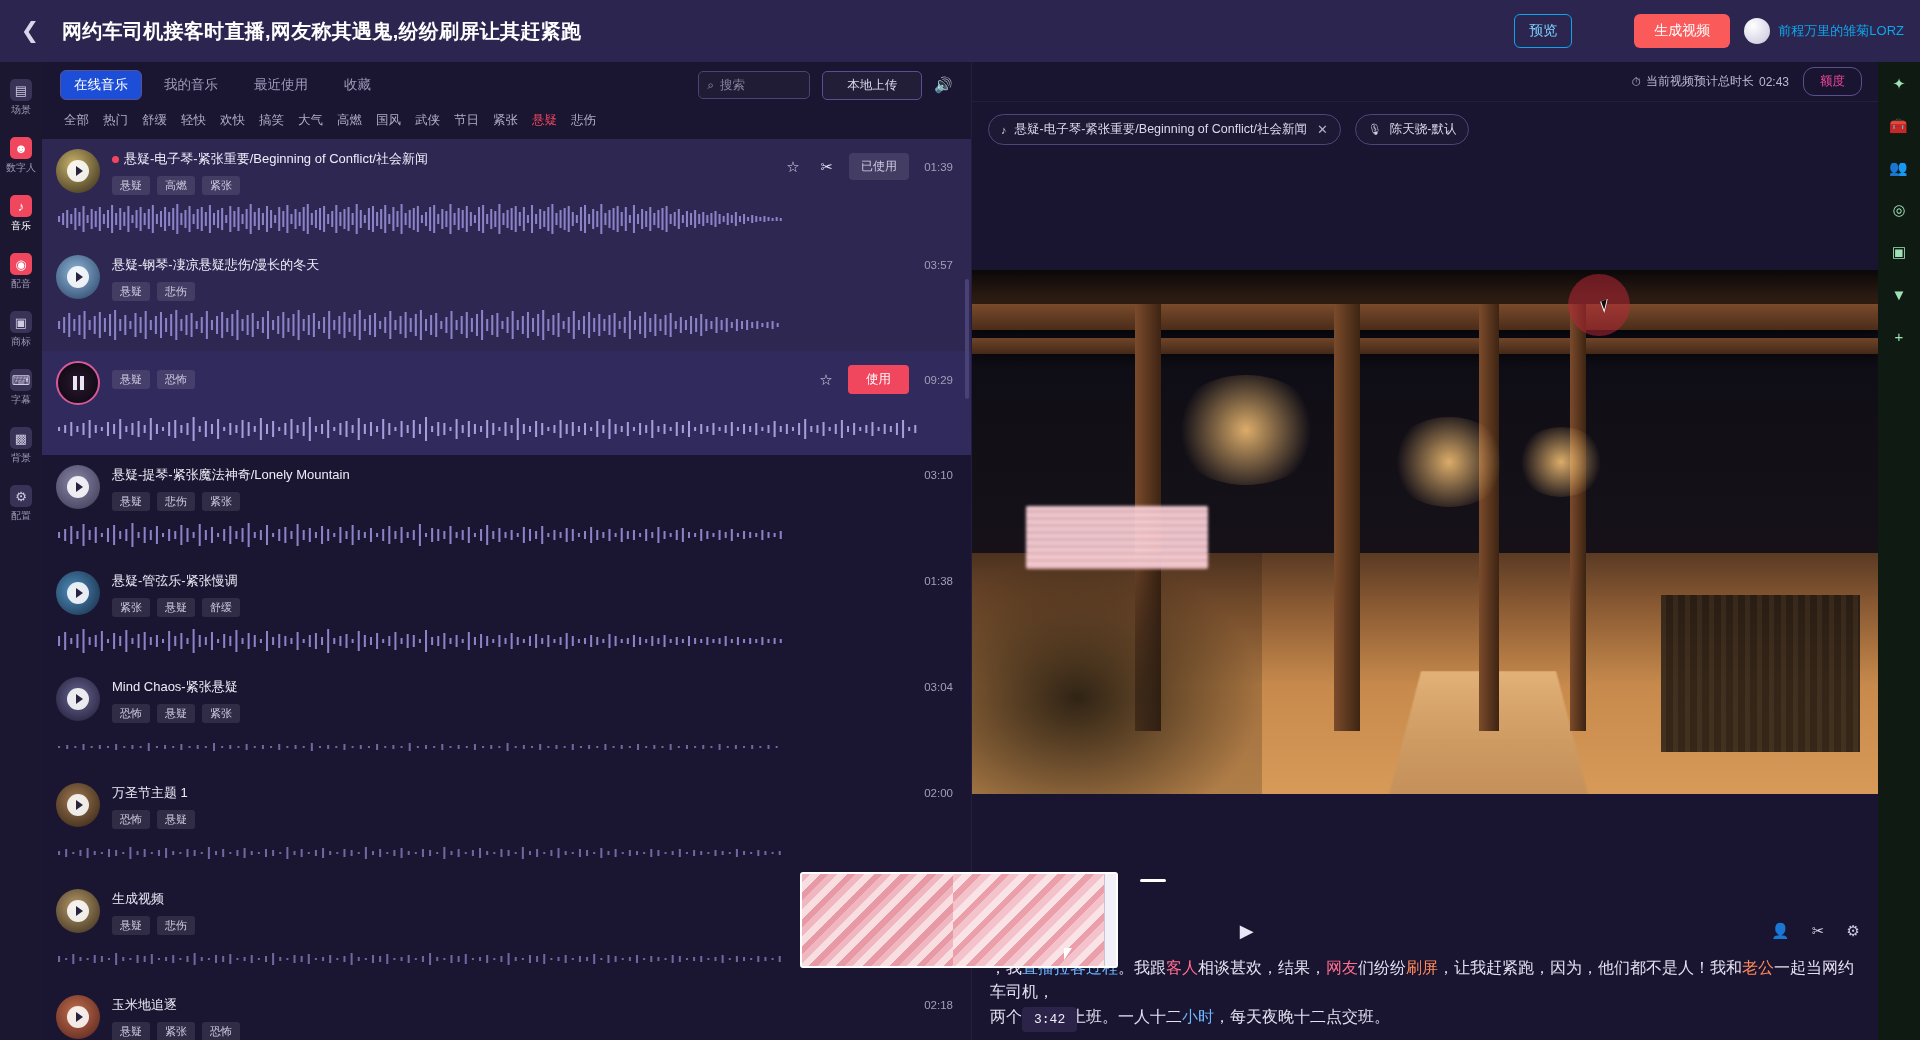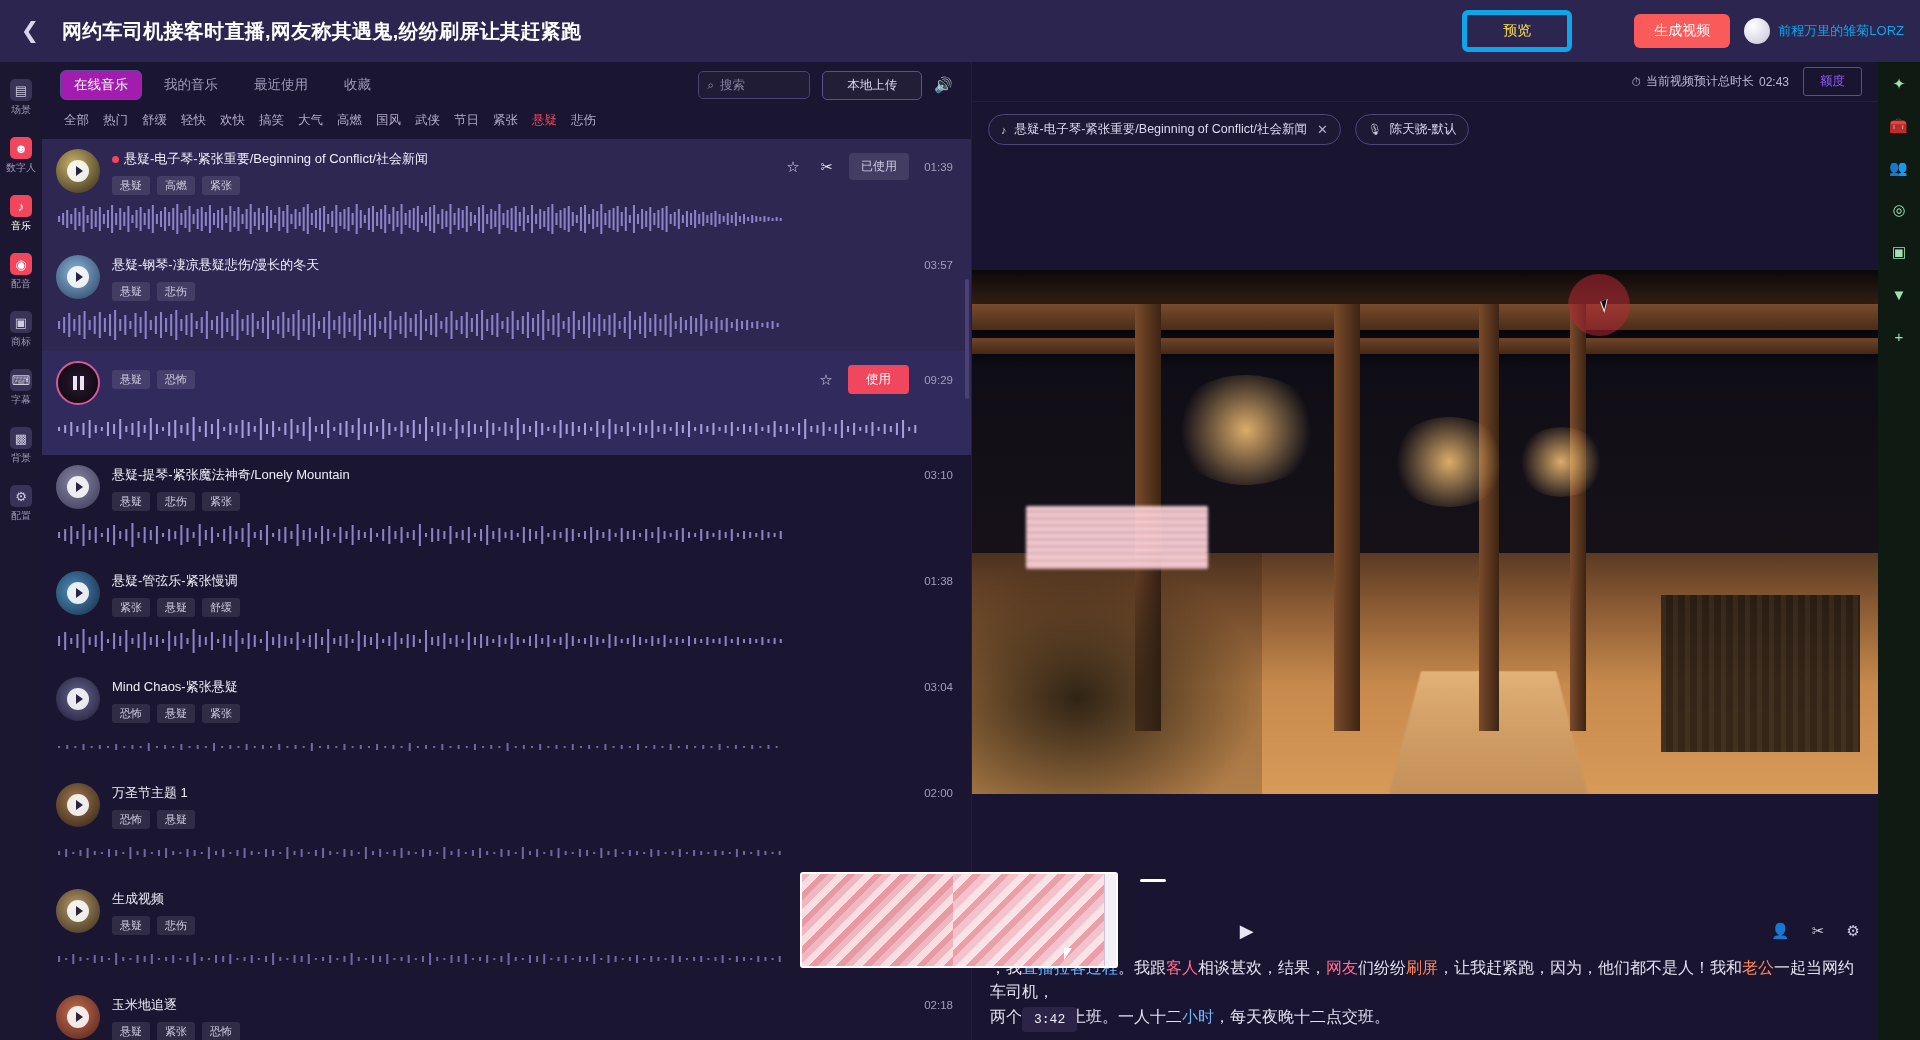--- a/index.html
+++ b/index.html
@@ -24,22 +24,22 @@
     width: 40px; height: 40px; border-radius: 8px;
     display: flex; align-items: center; justify-content: center;
     color: #d9d5ea; font-size: 22px; cursor: pointer;
   }
   .proj-title {
     font-size: 20px; font-weight: 700; color: #ffffff;
     margin-left: 12px; letter-spacing: .3px; white-space: nowrap;
   }
   .header-right { margin-left: auto; display: flex; align-items: center; gap: 14px; }
   .btn-preview {
-    border: 5px solid #0ea5e9; color: #fde047; background: transparent;
-    border-radius: 6px; font-size: 14px; padding: 7px 36px; cursor: pointer;
+    border: 1px solid #0ea5e9; color: #7dd3fc; background: transparent;
+    border-radius: 6px; font-size: 14px; padding: 7px 14px; cursor: pointer;
     font-family: inherit;
   }
   .btn-generate {
     border: none; color: #fff; background: #fa5a5a;
     border-radius: 6px; font-size: 14px; padding: 8px 20px; cursor: pointer;
     font-family: inherit; font-weight: 500; margin-left: 48px;
   }
   .user-box { display: flex; align-items: center; gap: 8px; cursor: pointer; }
   .avatar {
     width: 26px; height: 26px; border-radius: 50%;
@@ -77,21 +77,21 @@
     border-right: 1px solid #241d3d;
   }
   .mp-tabs {
     height: 46px; display: flex; align-items: center; gap: 8px;
     padding: 0 18px; position: relative;
   }
   .mp-tab {
     font-size: 13.5px; color: #9f99ba; padding: 6px 14px; border-radius: 6px;
     cursor: pointer; white-space: nowrap;
   }
-  .mp-tab.active { color: #ffffff; background: #a21caf; border: 1px solid #5a5090; padding: 5px 13px; }
+  .mp-tab.active { color: #ffffff; background: #1d4ed8; border: 1px solid #5a5090; padding: 5px 13px; }
   .mp-tools { margin-left: auto; display: flex; align-items: center; gap: 12px; }
   .search-box {
     width: 112px; height: 28px; border: 1px solid #4b4276; border-radius: 5px;
     display: flex; align-items: center; gap: 6px; padding: 0 8px;
     background: rgba(255,255,255,.03);
   }
   .search-box .sico { font-size: 12px; color: #8e88ab; }
   .search-inp {
     background: transparent; border: none; outline: none;
     color: #d6d2e6; font-size: 12.5px; width: 100%; font-family: inherit;
@@ -170,22 +170,22 @@
   .wave { height: 36px; margin-top: 6px; width: 100%; display: block; }
 
   
   .editor { flex: 1; display: flex; flex-direction: column; min-width: 0; background: #191430; }
   .ed-top {
     height: 40px; display: flex; align-items: center; padding: 0 16px;
     justify-content: flex-end; gap: 14px; border-bottom: 1px solid #241d3d;
   }
   .dur-info { font-size: 12px; color: #bdb8d2; display: flex; align-items: center; gap: 5px; }
   .btn-quota {
-    border: 1px solid #5a5090; background: transparent; color: #8b5cf6;
-    font-size: 12.5px; padding: 5px 16px; border-radius: 3px; cursor: pointer; font-family: inherit;
+    border: 1px solid #5a5090; background: transparent; color: #ec4899;
+    font-size: 12.5px; padding: 5px 16px; border-radius: 11px; cursor: pointer; font-family: inherit;
   }
   .chips { display: flex; align-items: center; gap: 14px; padding: 12px 16px 10px 16px; }
   .chip {
     display: flex; align-items: center; gap: 8px;
     border: 1px solid #4e4578; border-radius: 16px; padding: 6px 12px;
     font-size: 12.5px; color: #ddd9ee; background: rgba(255,255,255,.02); cursor: pointer;
   }
   .chip .cico { font-size: 11px; color: #cfcadf; }
   .chip .cx { font-size: 13px; color: #b5b0cb; margin-left: 2px; }
 

